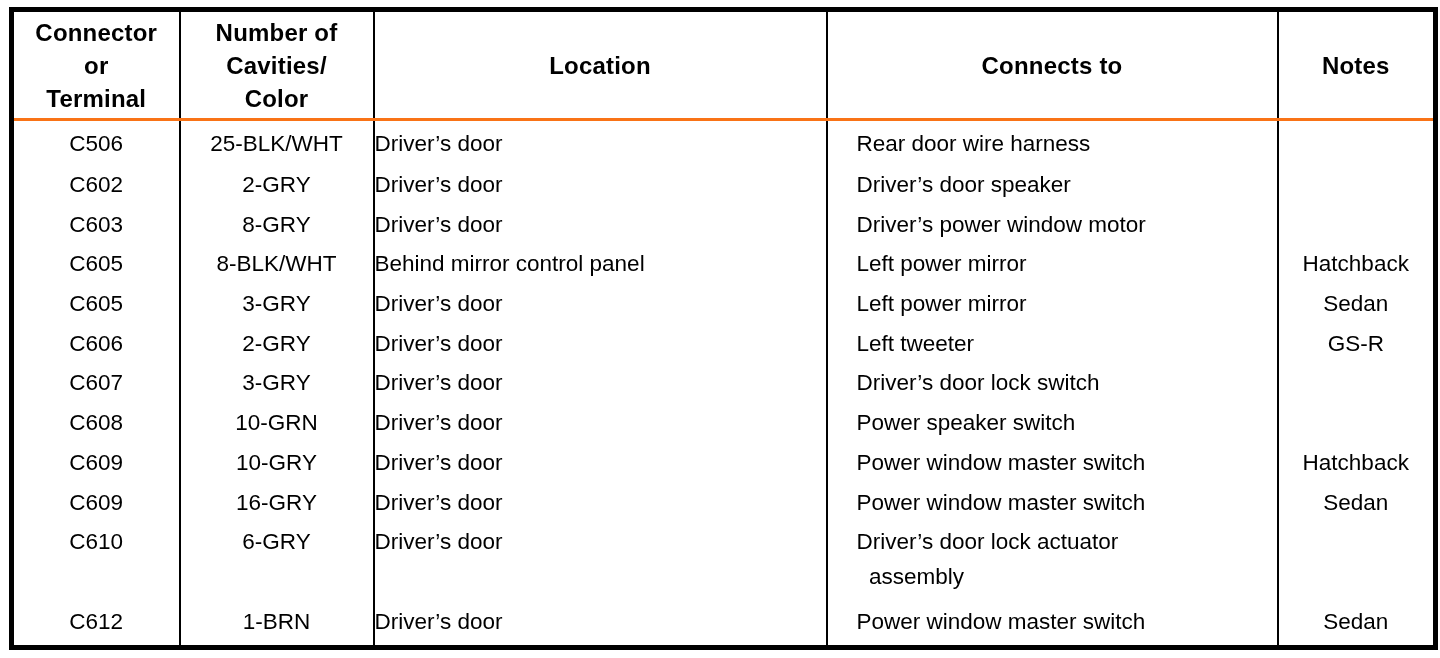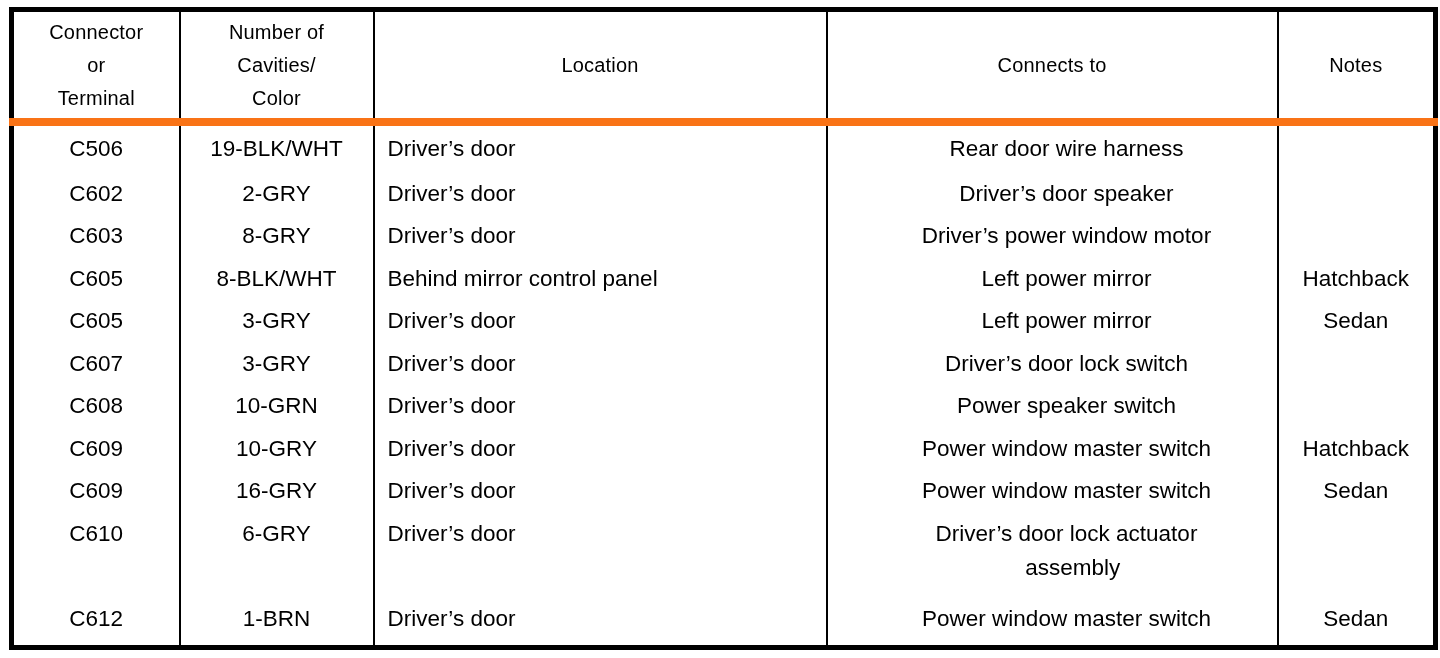--- a/index.html
+++ b/index.html
@@ -31,41 +31,41 @@
     border-left: 2px solid #000000;
     padding: 0;
     overflow: hidden;
   }
   .conn-table th:first-child,
   .conn-table td:first-child {
     border-left: none;
   }
   .conn-table thead th {
     height: 106px;
-    border-bottom: 8px solid #f97316;
-    font-size: 20px;
-    font-weight: normal;
+    border-bottom: 3px solid #f97316;
+    font-size: 24px;
+    font-weight: bold;
     line-height: 33px;
     text-align: center;
     vertical-align: middle;
     white-space: pre-line;
     letter-spacing: 0.2px;
   }
   .conn-table tbody td {
     font-size: 22.5px;
     line-height: 34.5px;
     vertical-align: top;
     white-space: pre-line;
   }
   .conn-table tbody tr:first-child td { padding-top: 6px; }
   .conn-table tbody td:nth-child(1),
   .conn-table tbody td:nth-child(2),
   .conn-table tbody td:nth-child(5) { text-align: center; }
-  .conn-table tbody td:nth-child(3) { text-align: left; padding-left: 13px; }
-  .conn-table tbody td:nth-child(4) { text-align: center; padding-left: 29px; }
+  .conn-table tbody td:nth-child(3) { text-align: left; }
+  .conn-table tbody td:nth-child(4) { text-align: left; padding-left: 29px; }
 </style>
 </head>
 <body>
 
 <div class="page">
   <table class="conn-table">
     <colgroup>
       <col style="width:168px">
       <col style="width:194px">
       <col style="width:453px">
@@ -81,21 +81,21 @@
 Cavities/
 Color</th>
         <th>Location</th>
         <th>Connects to</th>
         <th>Notes</th>
       </tr>
     </thead>
     <tbody>
       <tr>
         <td>C506</td>
-        <td>19-BLK/WHT</td>
+        <td>25-BLK/WHT</td>
         <td>Driver’s door</td>
         <td>Rear door wire harness</td>
         <td></td>
       </tr>
       <tr>
         <td>C602</td>
         <td>2-GRY</td>
         <td>Driver’s door</td>
         <td>Driver’s door speaker</td>
         <td></td>
@@ -113,20 +113,27 @@
         <td>Behind mirror control panel</td>
         <td>Left power mirror</td>
         <td>Hatchback</td>
       </tr>
       <tr>
         <td>C605</td>
         <td>3-GRY</td>
         <td>Driver’s door</td>
         <td>Left power mirror</td>
         <td>Sedan</td>
+      </tr>
+      <tr>
+        <td>C606</td>
+        <td>2-GRY</td>
+        <td>Driver’s door</td>
+        <td>Left tweeter</td>
+        <td>GS-R</td>
       </tr>
       <tr>
         <td>C607</td>
         <td>3-GRY</td>
         <td>Driver’s door</td>
         <td>Driver’s door lock switch</td>
         <td></td>
       </tr>
       <tr>
         <td>C608</td>

